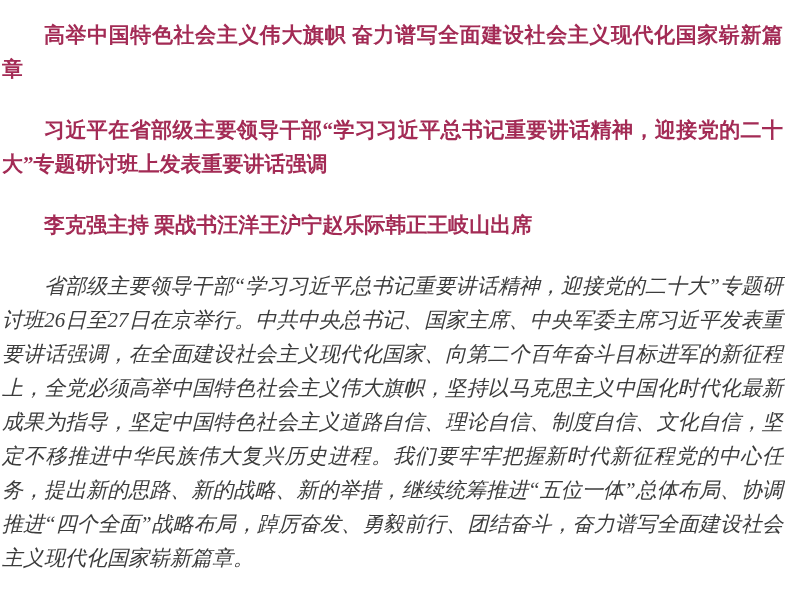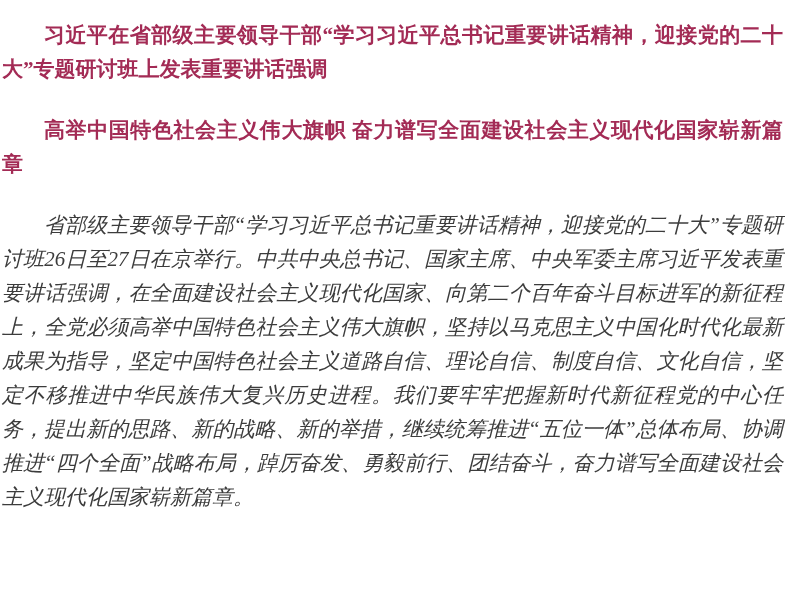--- a/index.html
+++ b/index.html
@@ -37,16 +37,17 @@
   .body-text {
     color: var(--body-color);
     font-weight: normal;
     font-style: italic;
   }
 </style>
 </head>
 <body>
 
 <div class="page">
+  <p class="headline">高举中国特色社会主义伟大旗帜 奋力谱写全面建设社会主义现代化国家崭新篇章</p>
   <p class="headline">习近平在省部级主要领导干部“学习习近平总书记重要讲话精神，迎接党的二十大”专题研讨班上发表重要讲话强调</p>
-  <p class="headline">高举中国特色社会主义伟大旗帜 奋力谱写全面建设社会主义现代化国家崭新篇章</p>
+  <p class="headline">李克强主持 栗战书汪洋王沪宁赵乐际韩正王岐山出席</p>
   <p class="body-text">省部级主要领导干部“学习习近平总书记重要讲话精神，迎接党的二十大”专题研讨班26日至27日在京举行。中共中央总书记、国家主席、中央军委主席习近平发表重要讲话强调，在全面建设社会主义现代化国家、向第二个百年奋斗目标进军的新征程上，全党必须高举中国特色社会主义伟大旗帜，坚持以马克思主义中国化时代化最新成果为指导，坚定中国特色社会主义道路自信、理论自信、制度自信、文化自信，坚定不移推进中华民族伟大复兴历史进程。我们要牢牢把握新时代新征程党的中心任务，提出新的思路、新的战略、新的举措，继续统筹推进“五位一体”总体布局、协调推进“四个全面”战略布局，踔厉奋发、勇毅前行、团结奋斗，奋力谱写全面建设社会主义现代化国家崭新篇章。</p>
 </div>
 
 </body></html>

